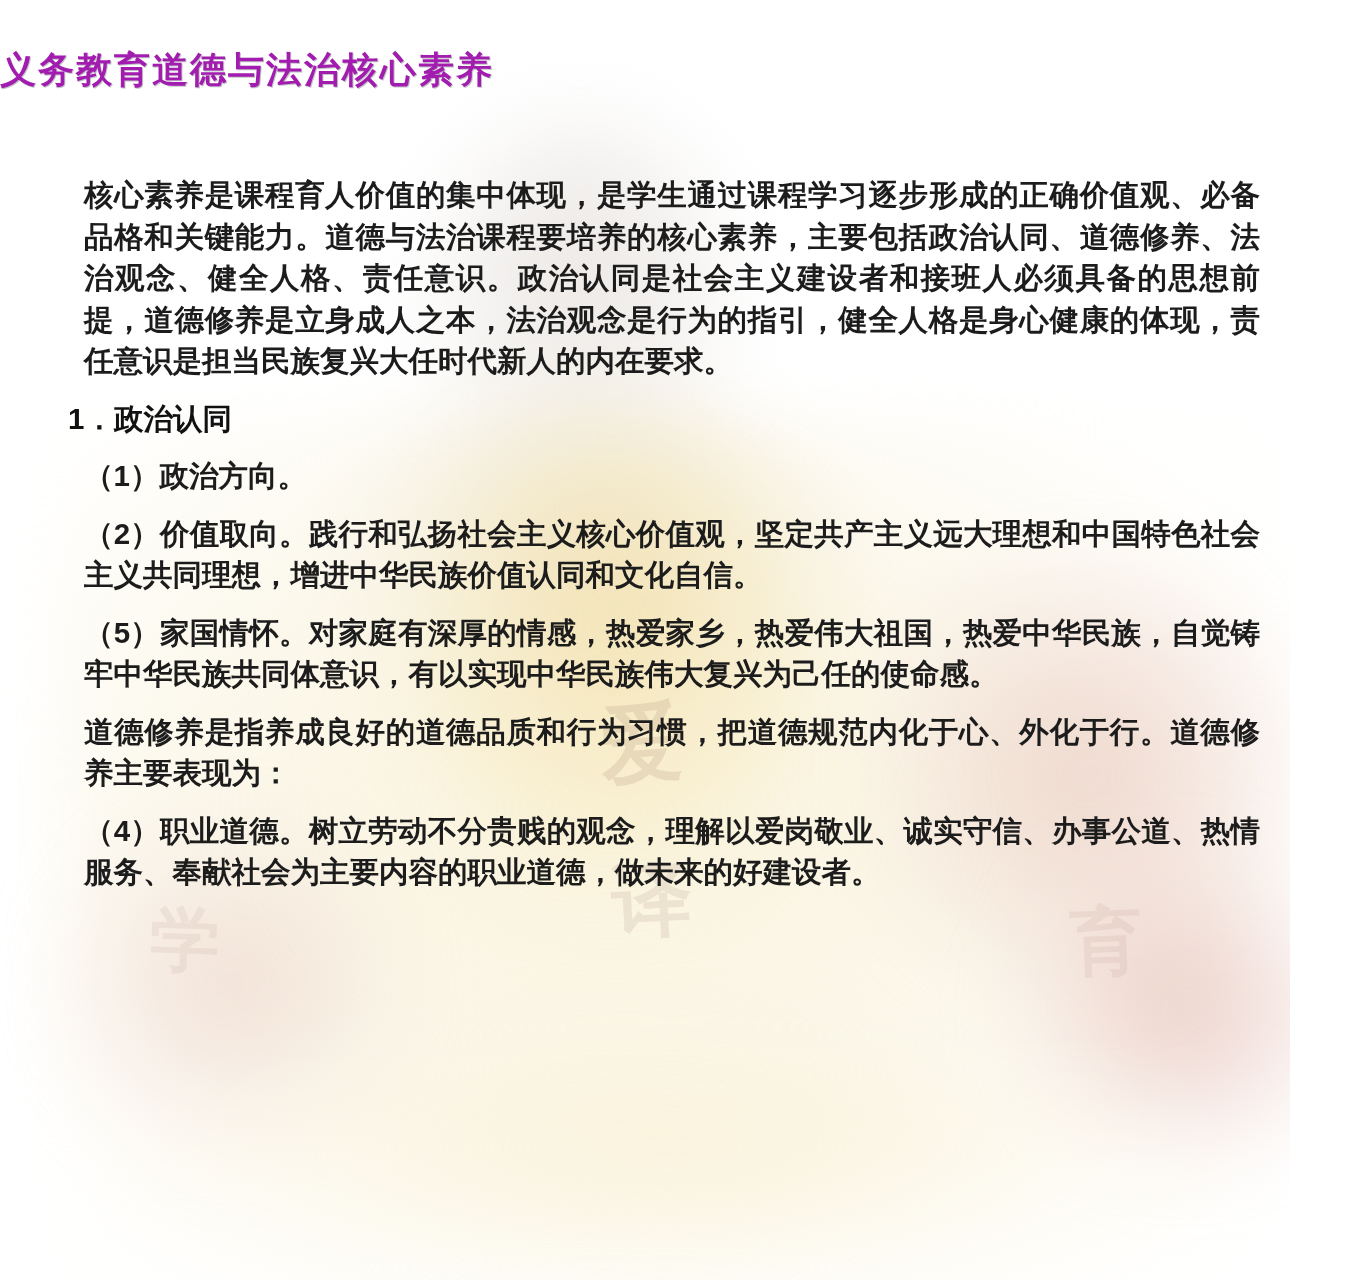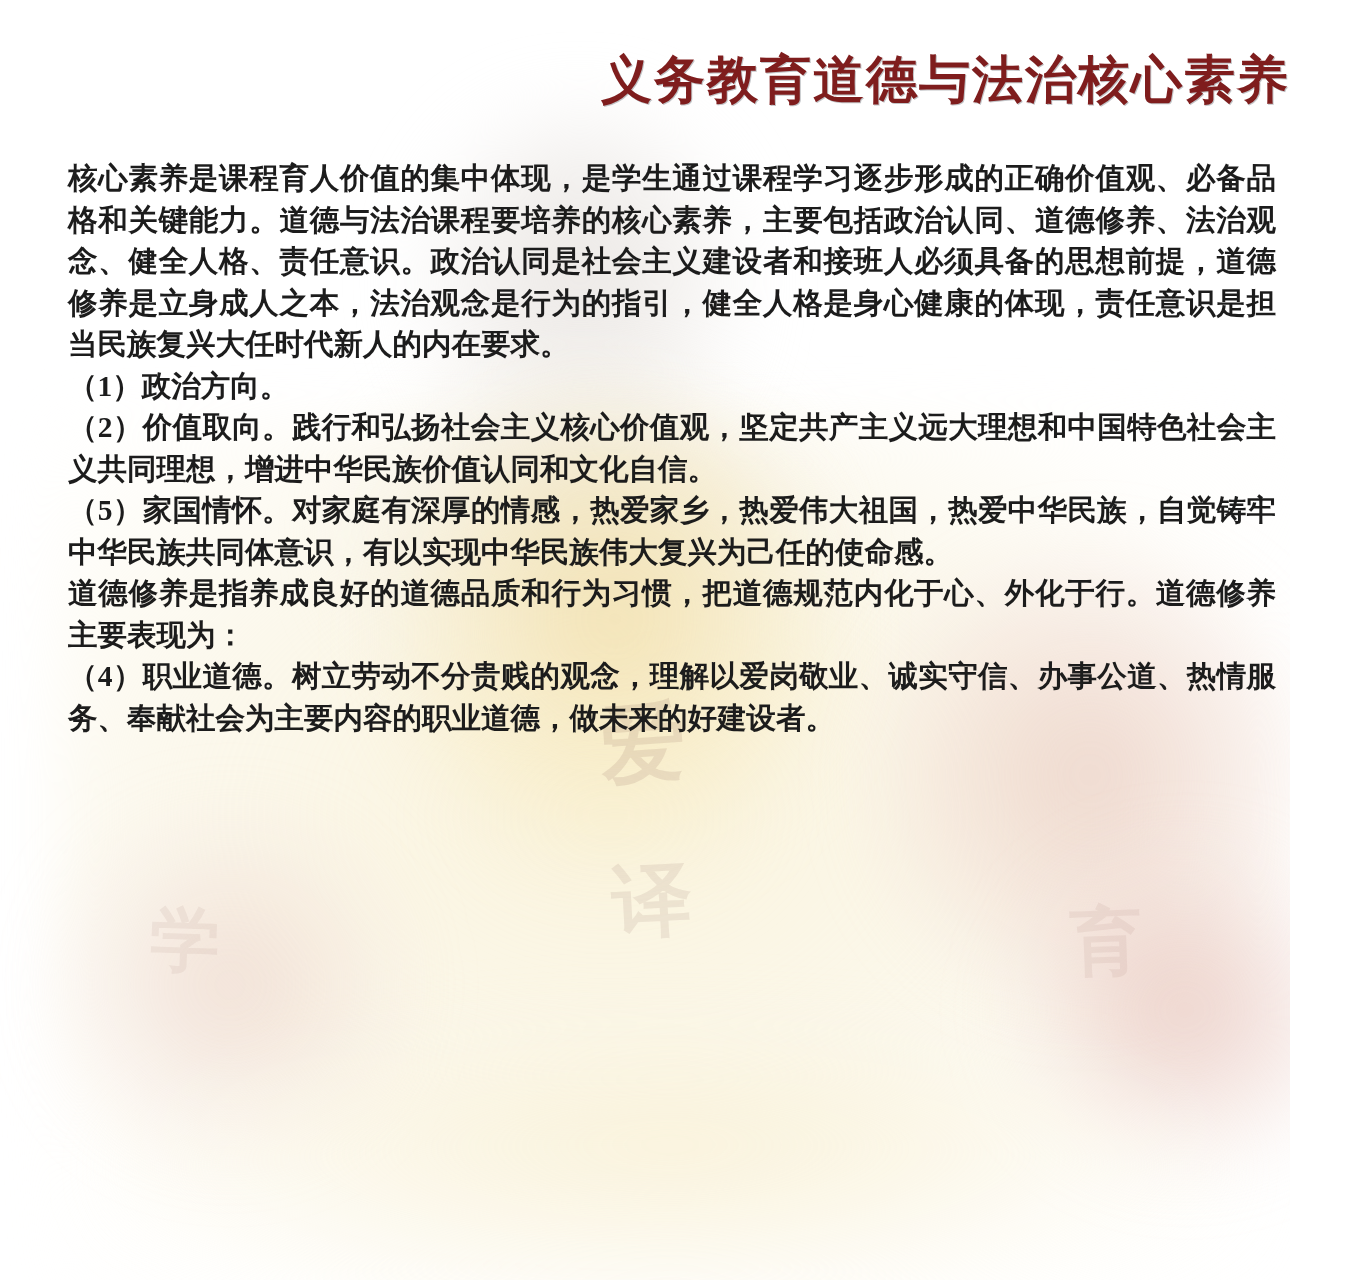--- a/index.html
+++ b/index.html
@@ -100,44 +100,43 @@
   
   #doc {
     position: relative;
     z-index: 2;
     padding: 0;
   }
   #doc-title {
     position: absolute;
     left: 0; top: 46px;
     width: 1290px;
-    text-align: right;
-    font-size: 51px;
+    text-align: left;
+    font-size: 36px;
     font-weight: 700;
     letter-spacing: 2px;
-    color: #7f1d1d;
+    color: #a21caf;
     text-shadow: 1px 1px 0 rgba(120,125,130,0.45);
     white-space: nowrap;
   }
   #body-text {
     position: absolute;
     left: 68px;
     top: 158px;
     width: 1208px;
     font-size: 29.5px;
     line-height: 41.5px;
     color: #1c1c1c;
     font-weight: 600;
     letter-spacing: 0px;
   }
   .para {
-    margin: 0;
+    margin: 16px;
     text-align: justify;
     text-justify: inter-character;
-    font-family: Liberation Serif, serif;
   }
   .heading {
     margin: 0;
     font-weight: 700;
     color: #111111;
   }
 </style>
 </head>
 <body>
 
@@ -155,19 +154,20 @@
   <div class="wm-char wm-3">学</div>
   <div class="wm-char wm-4">育</div>
 </div>
 
 <div id="right-margin"></div>
 
 <div id="doc">
   <div id="doc-title">义务教育道德与法治核心素养</div>
   <div id="body-text">
       <p class="para">核心素养是课程育人价值的集中体现，是学生通过课程学习逐步形成的正确价值观、必备品格和关键能力。道德与法治课程要培养的核心素养，主要包括政治认同、道德修养、法治观念、健全人格、责任意识。政治认同是社会主义建设者和接班人必须具备的思想前提，道德修养是立身成人之本，法治观念是行为的指引，健全人格是身心健康的体现，责任意识是担当民族复兴大任时代新人的内在要求。</p>
+      <p class="heading">1．政治认同</p>
       <p class="para">（1）政治方向。</p>
       <p class="para">（2）价值取向。践行和弘扬社会主义核心价值观，坚定共产主义远大理想和中国特色社会主义共同理想，增进中华民族价值认同和文化自信。</p>
       <p class="para">（5）家国情怀。对家庭有深厚的情感，热爱家乡，热爱伟大祖国，热爱中华民族，自觉铸牢中华民族共同体意识，有以实现中华民族伟大复兴为己任的使命感。</p>
       <p class="para">道德修养是指养成良好的道德品质和行为习惯，把道德规范内化于心、外化于行。道德修养主要表现为：</p>
       <p class="para">（4）职业道德。树立劳动不分贵贱的观念，理解以爱岗敬业、诚实守信、办事公道、热情服务、奉献社会为主要内容的职业道德，做未来的好建设者。</p>
     </div>
 </div>
 
 </body></html>

